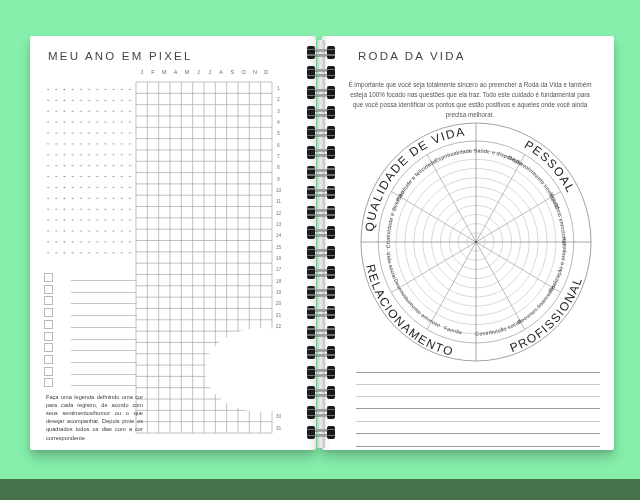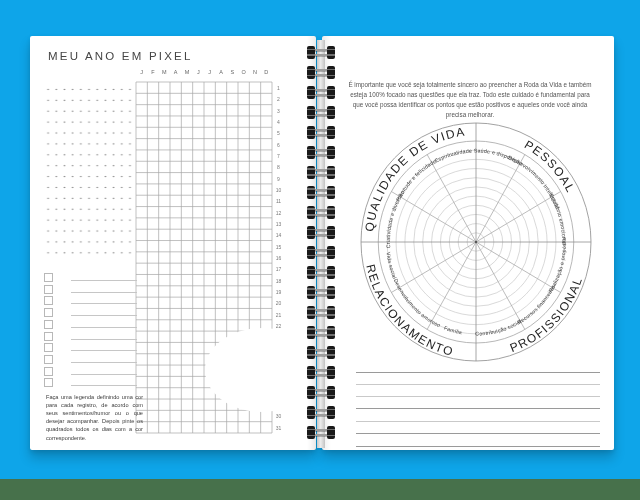--- a/index.html
+++ b/index.html
@@ -2,21 +2,21 @@
 <html><head>
 <meta charset="utf-8">
 <style>
   html,body { margin:0; padding:0; }
   body {
     width:640px; height:500px;
     background:#ffffff;
     font-family:"Liberation Sans", sans-serif;
     overflow:hidden;
   }
-  .scene { position:relative; width:640px; height:500px; background:#0ea5e9; overflow:hidden; }
+  .scene { position:relative; width:640px; height:500px; background:#86efac; overflow:hidden; }
 
   .green-strip { position:absolute; left:0; right:0; bottom:0; height:21px; }
 
   .page {
     position:absolute; top:36px; height:414px; background:#fff;
     box-shadow: 0 8px 12px rgba(0,0,0,0.20), 0 2px 4px rgba(0,0,0,0.10);
     border-radius:2px;
   }
   .page-left  { left:30px;  width:286px; }
   .page-right { left:322px; width:292px; }
@@ -206,20 +206,21 @@
         <div class="legend-row" style="top: 105.3px;">
           <div class="box"></div>
           <div class="line"></div>
         </div>
       </div>
     <div class="instructions">Faça uma legenda definindo uma cor para cada registro, de acordo com seus sentimentos/humor ou o que desejar acompanhar. Depois pinte os quadrados todos os dias com a cor correspondente.</div>
     <div class="edge-shade-l"></div>
   </div>
 
   <div class="page page-right">
+    <div class="page-title title-right">RODA DA VIDA</div>
     <div class="intro">É importante que você seja totalmente sincero ao preencher a Roda da Vida e também esteja 100% focado nas questões que ela traz. Todo este cuidado é fundamental para que você possa identificar os pontos que estão positivos e aqueles onde você ainda precisa melhorar.</div>
     <svg id="wheel-svg" width="250" height="250">
         <ellipse cx="124" cy="124" rx="115" ry="119" fill="#fff" stroke="#979797" stroke-width="0.9"></ellipse>
         <ellipse cx="124" cy="124" rx="97.75" ry="101" fill="none" stroke="#a5a5a5" stroke-width="0.8"></ellipse>
         <ellipse cx="124" cy="124" rx="8.886363636363637" ry="9.181818181818182" fill="none" stroke="#c8c8c8" stroke-width="0.7"></ellipse>
         <ellipse cx="124" cy="124" rx="17.772727272727273" ry="18.363636363636363" fill="none" stroke="#c8c8c8" stroke-width="0.7"></ellipse>
         <ellipse cx="124" cy="124" rx="26.65909090909091" ry="27.545454545454547" fill="none" stroke="#c8c8c8" stroke-width="0.7"></ellipse>
         <ellipse cx="124" cy="124" rx="35.54545454545455" ry="36.72727272727273" fill="none" stroke="#c8c8c8" stroke-width="0.7"></ellipse>
         <ellipse cx="124" cy="124" rx="44.43181818181818" ry="45.90909090909091" fill="none" stroke="#c8c8c8" stroke-width="0.7"></ellipse>
         <ellipse cx="124" cy="124" rx="53.31818181818182" ry="55.09090909090909" fill="none" stroke="#c8c8c8" stroke-width="0.7"></ellipse>

